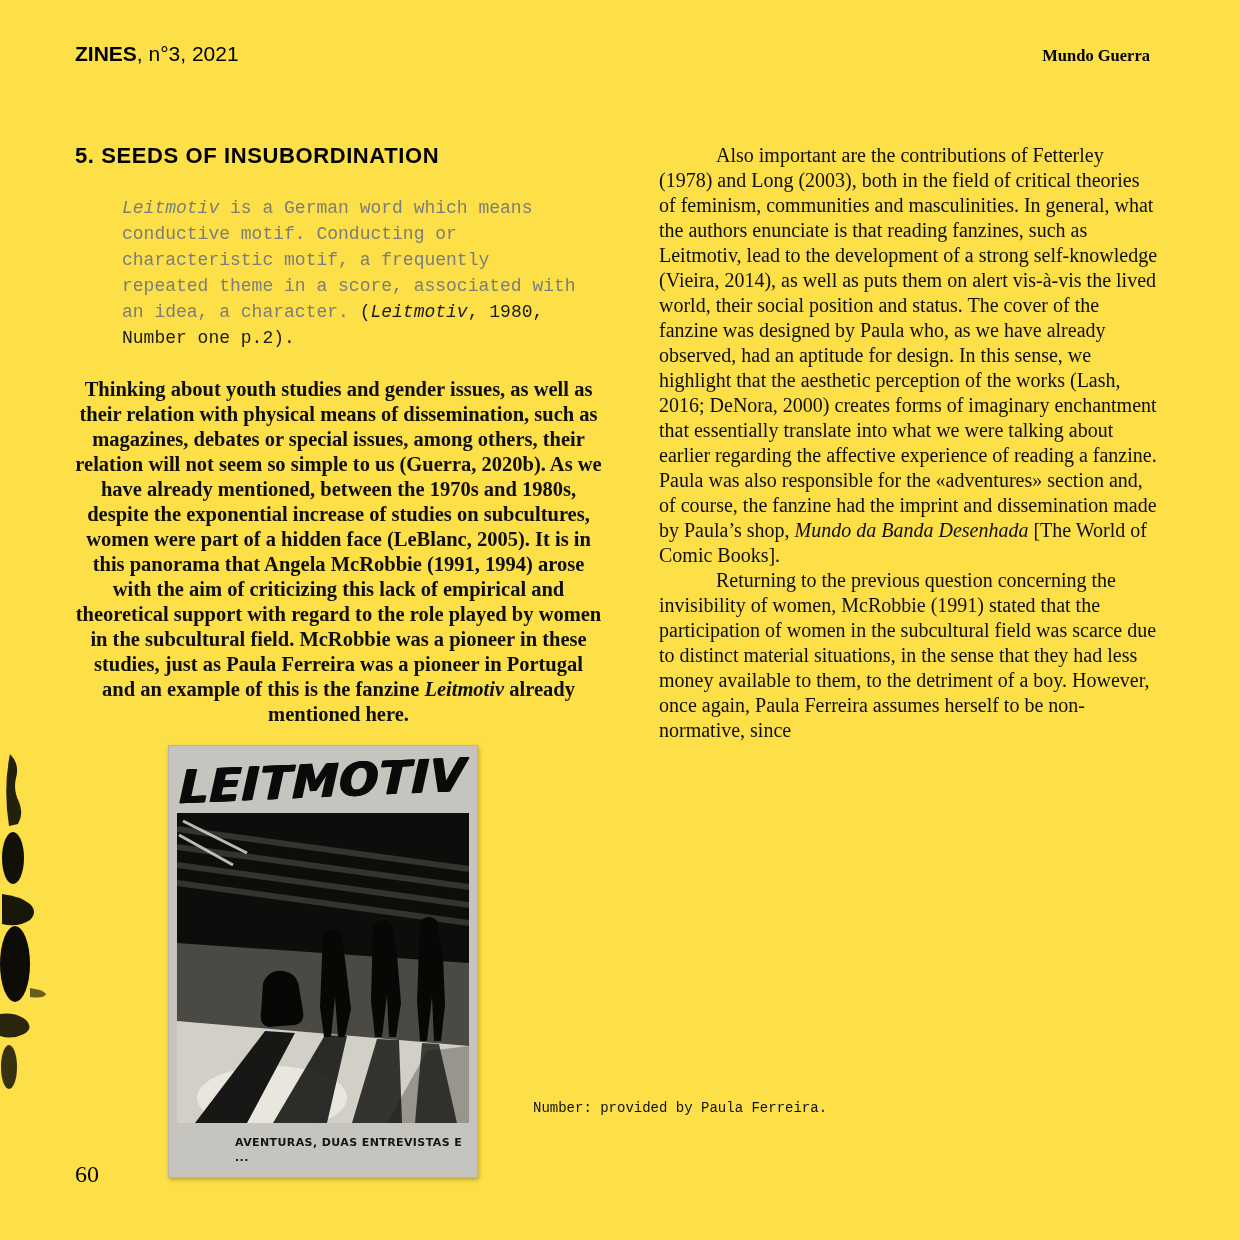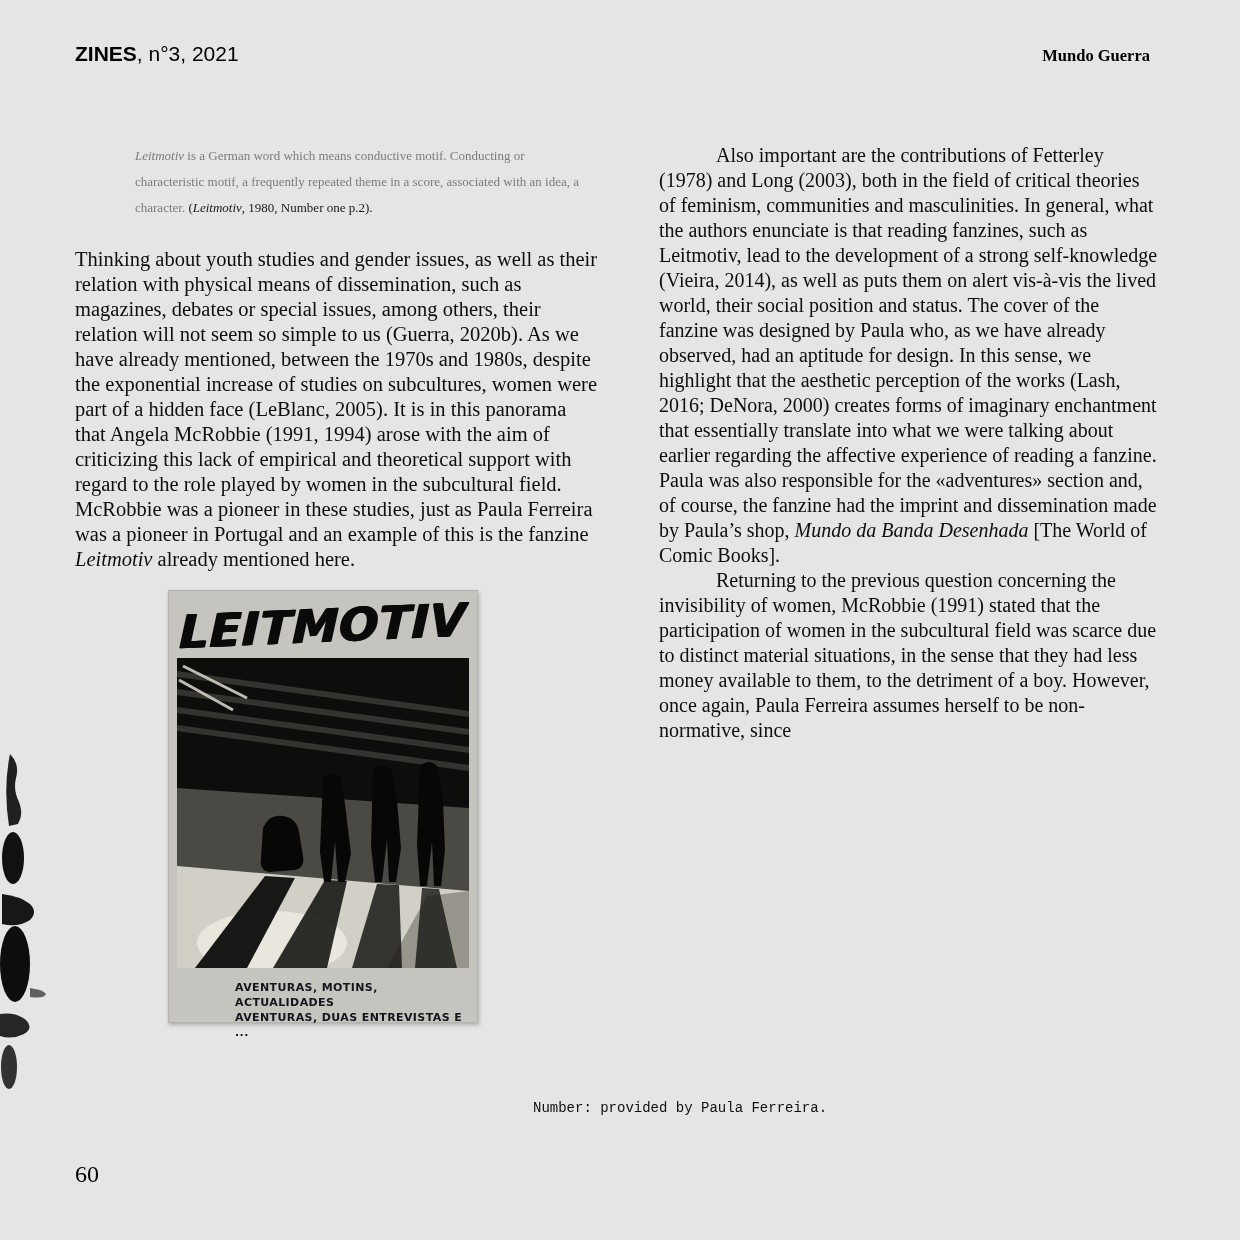--- a/index.html
+++ b/index.html
@@ -1,41 +1,41 @@
 <!DOCTYPE html>
 <html><head>
 <meta charset="utf-8">
 <style>
   * { margin:0; padding:0; box-sizing:border-box; }
   html,body { background:#ffffff; }
   .page {
-    position:relative; width:1240px; height:1240px; background:#e5e5e5;
+    position:relative; width:1240px; height:1240px; background:#fde047;
     font-family:"Liberation Serif", serif; color:#101010; overflow:hidden;
   }
   
   .journal-line {
     position:absolute; left:75px; top:42px;
     font-family:"Liberation Sans", sans-serif; font-size:21px; color:#000;
   }
   .page-author {
     position:absolute; right:90px; top:46px;
     font-family:"Liberation Serif", serif; font-size:16.5px; font-weight:600; color:#000;
   }
   
   .col-left { position:absolute; left:75px; top:143px; width:527px; }
   .section-heading {
     font-family:"Liberation Sans", sans-serif; font-size:22px; font-weight:bold;
     letter-spacing:0.6px; color:#000; margin-bottom:26px;
   }
   .def-quote {
-    margin-left:60px; width:455px;
-    font-family:Liberation Serif, serif; font-size:13px; line-height:26px;
+    margin-left:47px; width:455px;
+    font-family:Liberation Mono, monospace; font-size:18px; line-height:26px;
     color:#7c7c7c; margin-bottom:26px;
   }
-  .body-par { font-size:20.5px; line-height:25px; color:#0e0e0e; text-align:left; }
+  .body-par { font-size:20.5px; line-height:25px; color:#0e0e0e; text-align:center;font-weight:bold; }
   
   .col-right { position:absolute; left:630px; top:143px; width:500px;
     font-size:20px; line-height:25px; color:#0e0e0e;margin-left:29px; }
   .col-right p.indent { text-indent:57px; }
   
   .zine-cover {
     margin:18px 0 0 93px; width:310px; height:433px;
     background:#c6c4bf; padding:8px 9px 0 9px;
     box-shadow: inset 0 0 0 1px #b5b3ae, 1px 2px 4px rgba(0,0,0,0.25);
   }
@@ -70,20 +70,21 @@
 </style>
 </head>
 <body>
 
 <div class="page">
 
   <div class="journal-line"><span style="font-weight: bold;">ZINES</span><span>, n°3, 2021</span></div>
   <div class="page-author">Mundo Guerra</div>
 
   <section class="col-left">
+    <h2 class="section-heading">5. SEEDS OF INSUBORDINATION</h2>
     <blockquote class="def-quote"><span style="font-style: italic;">Leitmotiv</span><span> is a German word which means conductive motif. Conducting or characteristic motif, a frequently repeated theme in a score, associated with an idea, a character. </span><span style="color: rgb(26, 26, 26);">(</span><span style="font-style: italic; color: rgb(26, 26, 26);">Leitmotiv</span><span style="color: rgb(26, 26, 26);">, 1980, Number one p.2).</span></blockquote>
     <p class="body-par"><span>Thinking about youth studies and gender issues, as well as their relation with physical means of dissemination, such as magazines, debates or special issues, among others, their relation will not seem so simple to us (Guerra, 2020b). As we have already mentioned, between the 1970s and 1980s, despite the exponential increase of studies on subcultures, women were part of a hidden face (LeBlanc, 2005). It is in this panorama that Angela McRobbie (1991, 1994) arose with the aim of criticizing this lack of empirical and theoretical support with regard to the role played by women in the subcultural field. McRobbie was a pioneer in these studies, just as Paula Ferreira was a pioneer in Portugal and an example of this is the fanzine </span><span style="font-style: italic;">Leitmotiv</span><span> already mentioned here.</span></p>
 
     <figure class="zine-cover">
       <div class="zine-title">LEITMOTIV</div>
       <svg class="zine-photo" width="292" height="310" viewBox="0 0 292 310" aria-hidden="true">
         <rect width="292" height="310" fill="#0d0d0c"></rect>
         <g stroke="#34332f" stroke-width="6">
           <line x1="0" y1="16" x2="292" y2="56"></line>
           <line x1="0" y1="34" x2="292" y2="74"></line>
@@ -105,21 +106,20 @@
           <path d="M146,120 q10,-8 18,0 l4,26 6,50 -6,28 -7,0 -3,-40 -4,40 -7,0 -4,-30 z"></path>
           <path d="M196,112 q10,-9 19,0 l5,30 4,48 -5,34 -7,0 -2,-42 -5,42 -7,0 -4,-36 z"></path>
           <path d="M243,108 q9,-8 17,0 l6,34 2,50 -4,36 -7,0 -2,-44 -5,44 -7,0 -3,-40 z"></path>
         </g>
         <g stroke="#cfcdc5" stroke-width="3" opacity="0.9">
           <line x1="6" y1="8" x2="70" y2="40"></line>
           <line x1="2" y1="22" x2="56" y2="52"></line>
         </g>
       </svg>
       <figcaption class="zine-caps">
-        <div>AVENTURAS, MOTINS, ACTUALIDADES</div>
         <div>AVENTURAS, DUAS ENTREVISTAS E ...</div>
       </figcaption>
     </figure>
   </section>
 
   <section class="col-right">
     <p class="indent"><span>Also important are the contributions of Fetterley (1978) and Long (2003), both in the field of critical theories of feminism, communities and masculinities. In general, what the authors enunciate is that reading fanzines, such as Leitmotiv, lead to the development of a strong self-knowledge (Vieira, 2014), as well as puts them on alert vis-à-vis the lived world, their social position and status. The cover of the fanzine was designed by Paula who, as we have already observed, had an aptitude for design. In this sense, we highlight that the aesthetic perception of the works (Lash, 2016; DeNora, 2000) creates forms of imaginary enchantment that essentially translate into what we were talking about earlier regarding the affective experience of reading a fanzine. Paula was also responsible for the «adventures» section and, of course, the fanzine had the imprint and dissemination made by Paula’s shop, </span><span style="font-style: italic;">Mundo da Banda Desenhada</span><span> [The World of Comic Books].</span></p>
     <p class="indent">Returning to the previous question concerning the invisibility of women, McRobbie (1991) stated that the participation of women in the subcultural field was scarce due to distinct material situations, in the sense that they had less money available to them, to the detriment of a boy. However, once again, Paula Ferreira assumes herself to be non-normative, since</p>
   </section>
 

